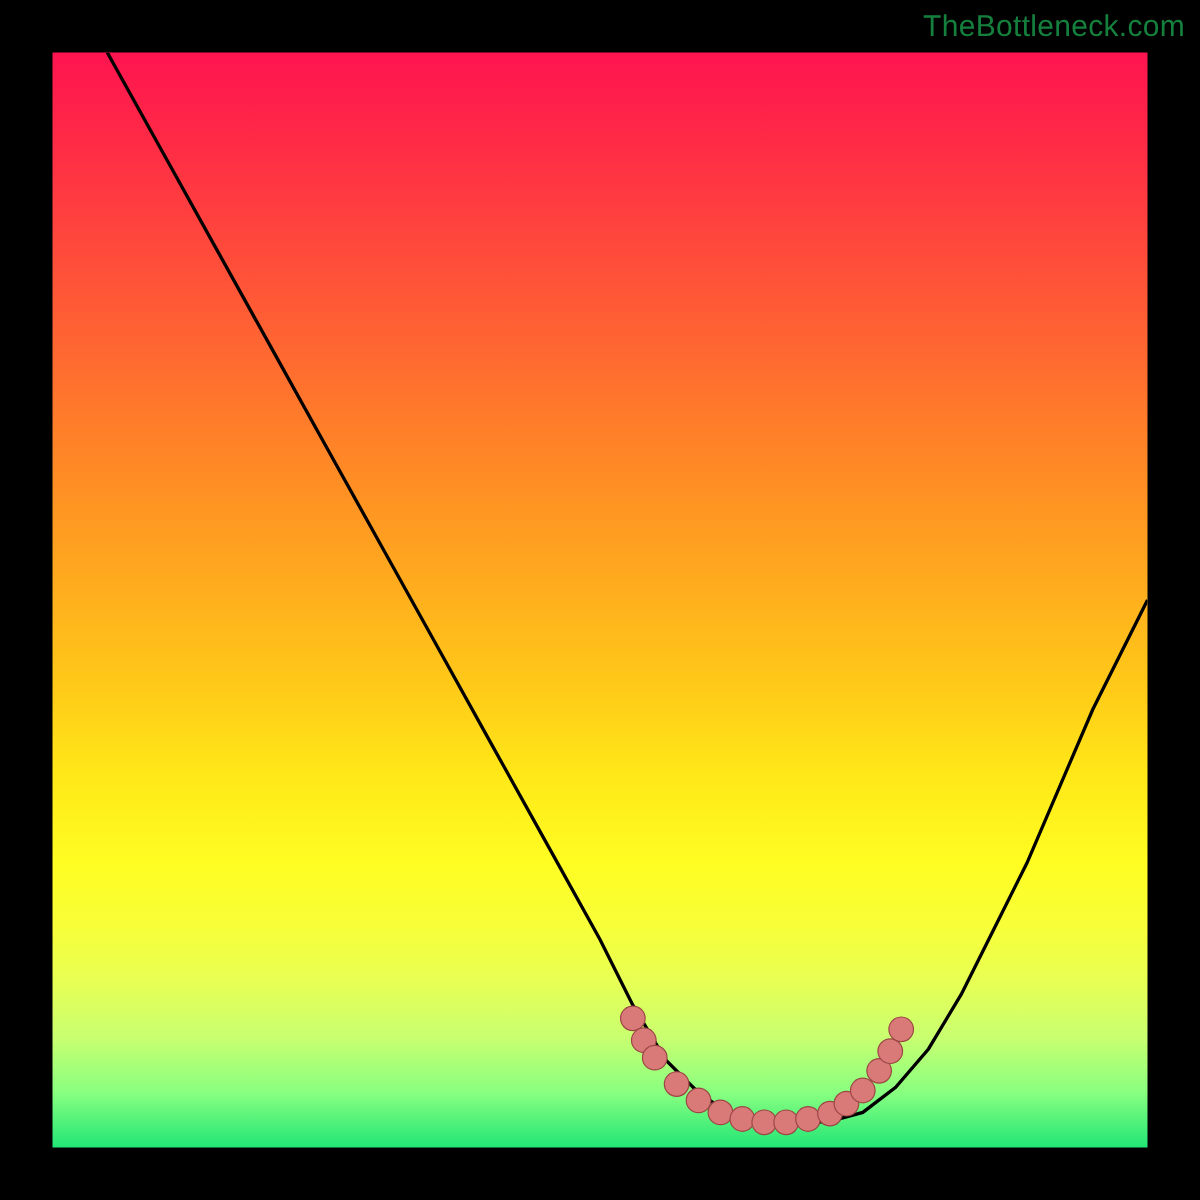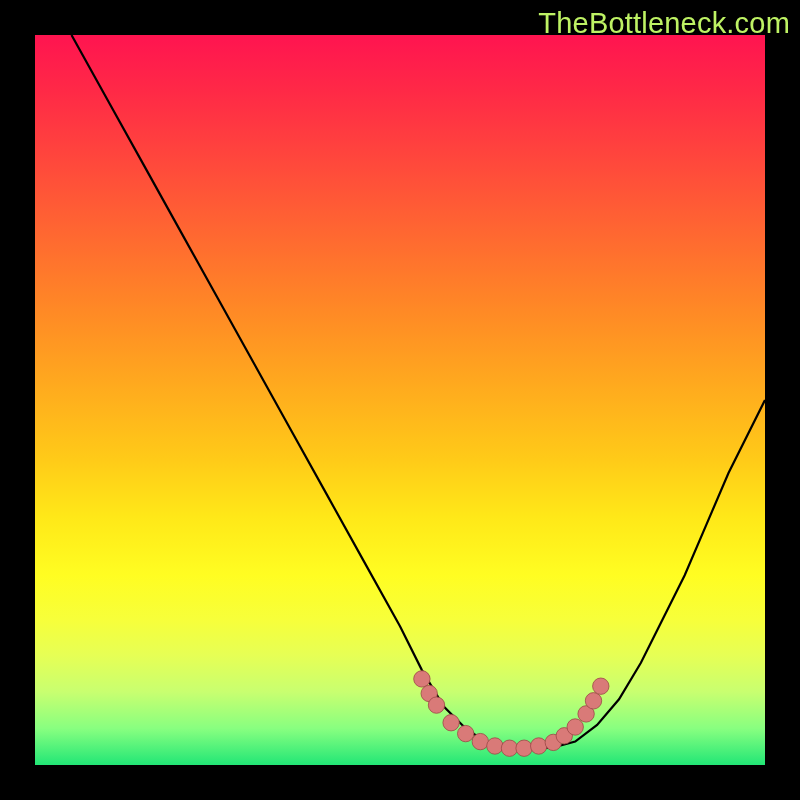--- a/index.html
+++ b/index.html
@@ -39,22 +39,22 @@
       #e6ff55 85%,
       #c8ff70 90%,
       #88ff80 95%,
       #22e676 100%
     );
   }
   .watermark {
     position: absolute;
     top: 7px;
     right: 10px;
-    color: #bef264;
-    font-size: 29px;
+    color: #15803d;
+    font-size: 20px;
     font-weight: 400;
     letter-spacing: 0.2px;
     margin-left: 35px;
   }
   svg.curve {
     position: absolute;
     left: 0;
     top: 0;
   }
 </style>

